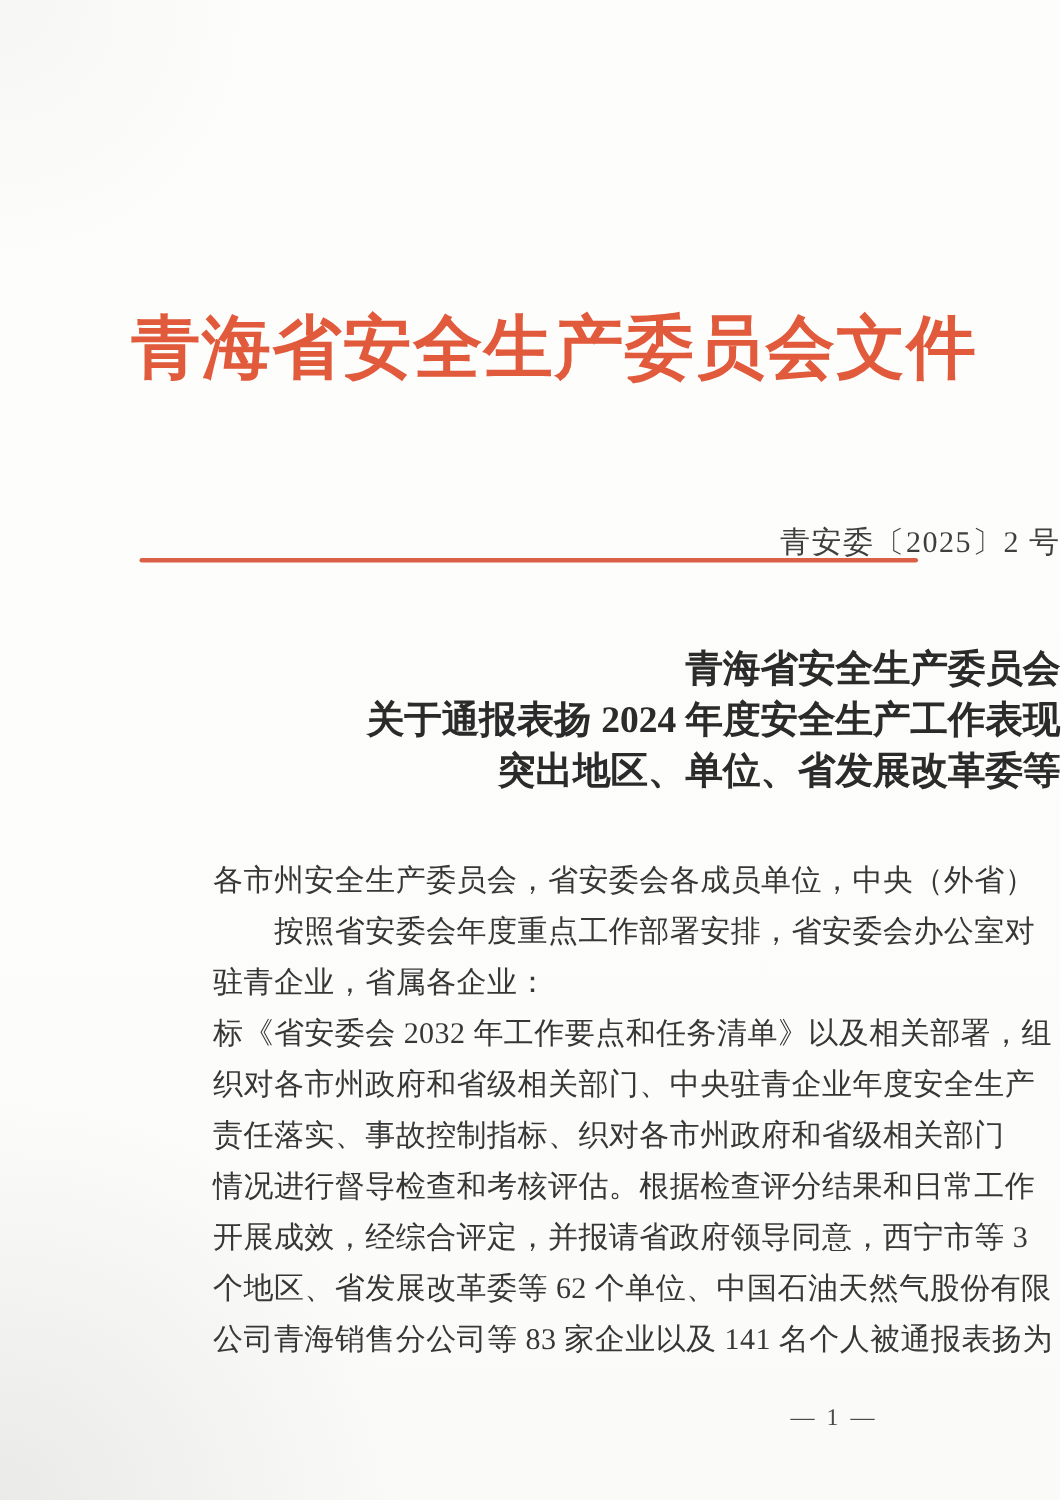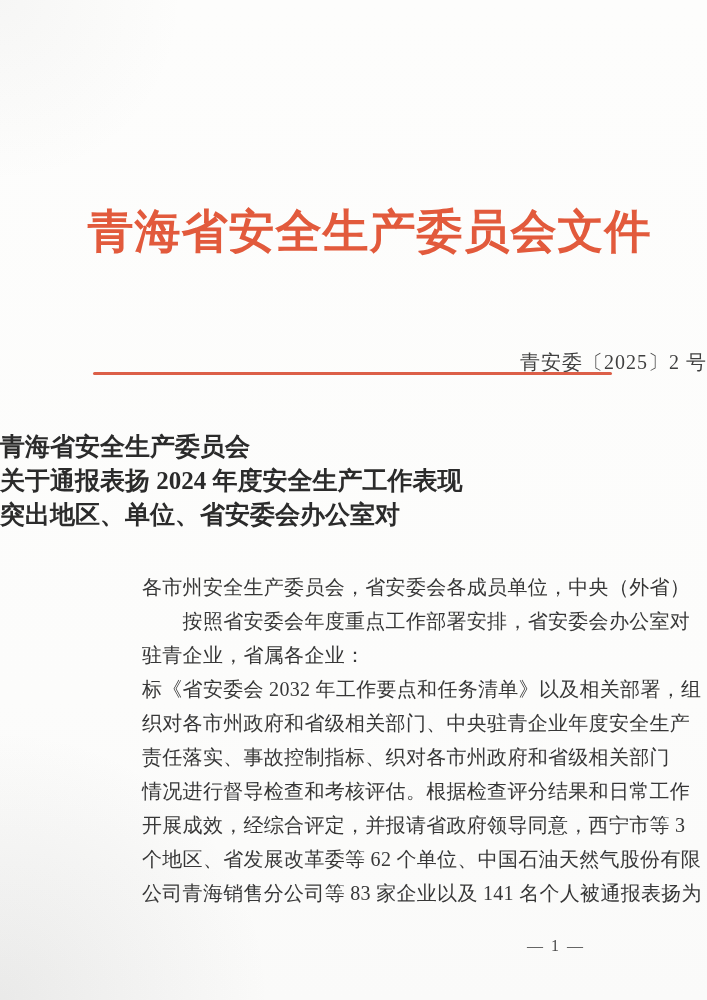--- a/index.html
+++ b/index.html
@@ -51,21 +51,21 @@
     width: 519px;
     height: 3px;
     background: #dc5f48;
     border-radius: 2px;
   }
   .doc-title {
     position: absolute;
     top: 430px;
     left: 0;
     width: 100%;
-    text-align: left;
+    text-align: right;
     font-size: 25px;
     line-height: 34px;
     font-weight: bold;
     color: #2b2b2b;
   }
   .doc-title .title-line {
     white-space: nowrap;
   }
   .body-text {
     position: absolute;
@@ -100,21 +100,21 @@
 
   <div class="red-header">青海省安全生产委员会文件</div>
 
   <div class="doc-number">青安委〔2025〕2 号</div>
 
   <div class="red-divider"></div>
 
   <div class="doc-title">
     <div class="title-line">青海省安全生产委员会</div>
     <div class="title-line">关于通报表扬 2024 年度安全生产工作表现</div>
-    <div class="title-line">突出地区、单位、省安委会办公室对</div>
+    <div class="title-line">突出地区、单位、省发展改革委等</div>
   </div>
 
   <div class="body-text">
     <div class="body-line">各市州安全生产委员会，省安委会各成员单位，中央（外省）</div>
     <div class="body-line">　　按照省安委会年度重点工作部署安排，省安委会办公室对</div>
     <div class="body-line">驻青企业，省属各企业：</div>
     <div class="body-line">标《省安委会 2032 年工作要点和任务清单》以及相关部署，组</div>
     <div class="body-line">织对各市州政府和省级相关部门、中央驻青企业年度安全生产</div>
     <div class="body-line">责任落实、事故控制指标、织对各市州政府和省级相关部门</div>
     <div class="body-line">情况进行督导检查和考核评估。根据检查评分结果和日常工作</div>

